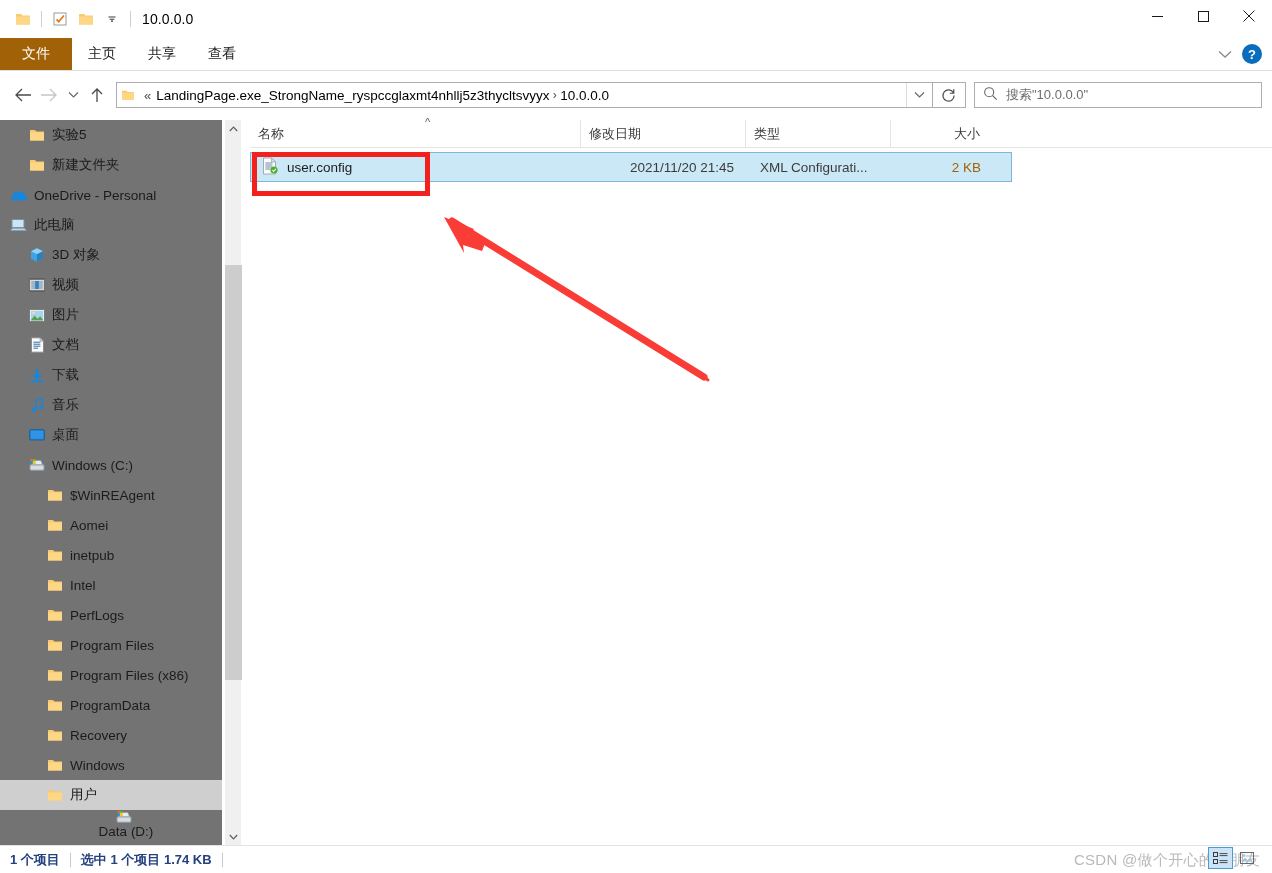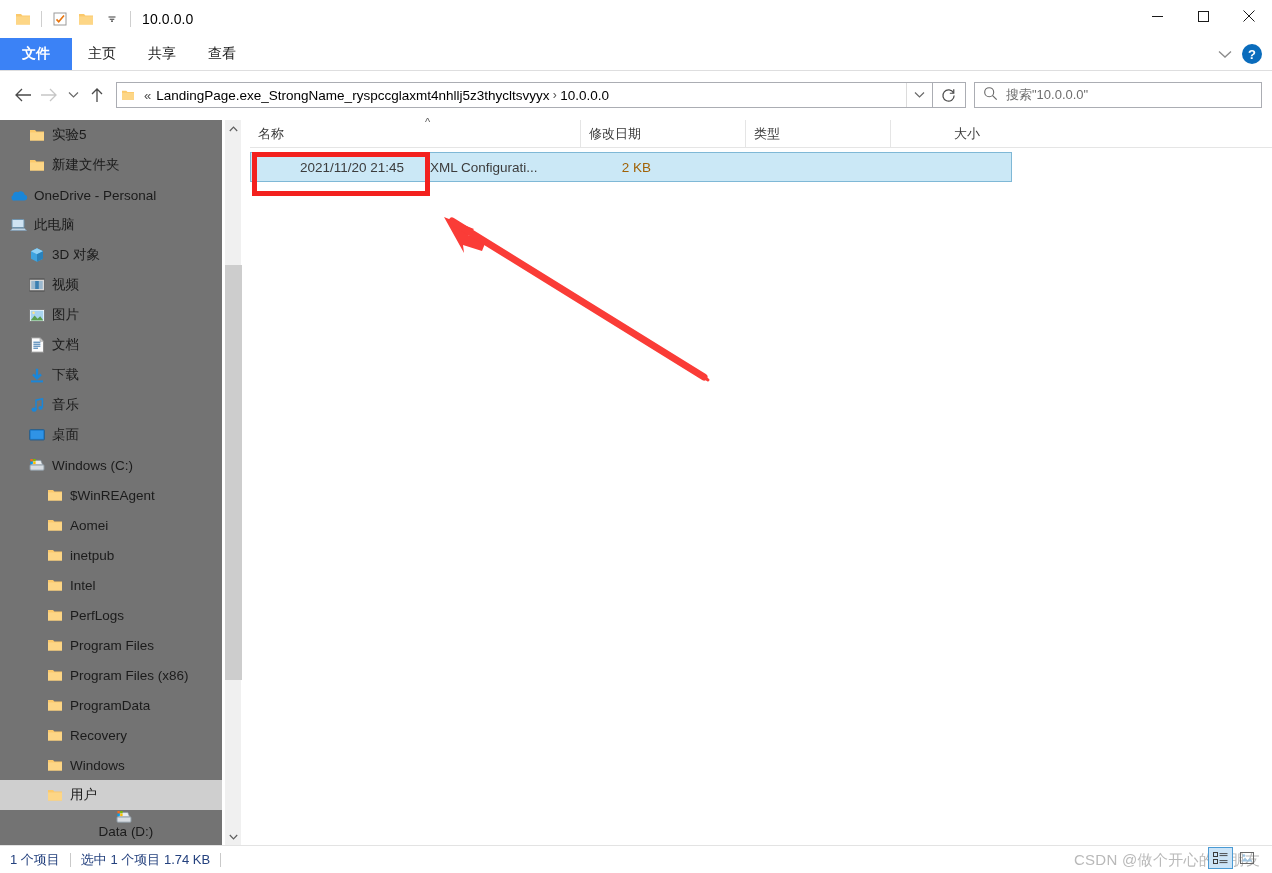--- a/index.html
+++ b/index.html
@@ -35,21 +35,21 @@
 
   
   .ribbon {
     position:absolute; left:0; top:38px; width:1272px; height:32px;
     background:#fff; display:flex; align-items:stretch;
   }
   .tab {
     display:flex; align-items:center; justify-content:center;
     font-size:14px; color:#1a1a1a; padding:0 16px; height:32px;
   }
-  .tab.file { background:#3b82f6; color:#fff; min-width:72px; font-size:14px;font-weight:bold; }
+  .tab.file { background:#a16207; color:#fff; min-width:72px; font-size:14px; }
   .ribbon-right {
     position:absolute; right:0; top:38px; height:32px; display:flex; align-items:center;
     gap:10px; padding-right:10px;
   }
   .help-btn {
     width:20px; height:20px; border-radius:50%; background:#0a6cbc; color:#fff;
     font-size:13px; font-weight:bold; display:flex; align-items:center; justify-content:center;
   }
   .ribbon-underline {
     position:absolute; left:0; top:70px; width:1272px; height:1px; background:#dededf;
@@ -161,21 +161,21 @@
     position:absolute; left:430px; top:195px; width:290px; height:190px;
     pointer-events:none; z-index:20;
   }
 
   
   .statusbar {
     position:absolute; left:0; bottom:0; width:1272px; height:28px;
     border-top:1px solid #e3e3e3; background:#fff;
     display:flex; align-items:center; padding-left:10px; gap:0;
   }
-  .status-txt { font-size:13px; color:#24417e; }
+  .status-txt { font-size:13px; color:#24417e;font-weight:bold; }
   .status-sep { width:1px; height:14px; background:#c9c9c9; margin:0 10px; }
   .watermark {
     position:absolute; right:12px; bottom:3px;
     font-size:15px; color:#b9b9b9; letter-spacing:.3px; white-space:nowrap;
   }
   .viewbtns {
     position:absolute; right:12px; bottom:4px; display:flex; gap:2px; z-index:5;
   }
   .viewbtn { width:25px; height:22px; display:flex; align-items:center; justify-content:center; }
   .viewbtn.active { background:#cce4f7; border:1px solid #4a9ad4; }
@@ -569,20 +569,32 @@
         </div>
         <div class="col c-type">
           <span>类型</span>
         </div>
         <div class="col c-size">
           <span>大小</span>
         </div>
       </div>
 
       <div class="row">
+        <div class="cell c-name">
+          <span>
+            <svg width="18" height="18" viewBox="0 0 18 18">
+              <path d="M2.5 1h8l4 4v12h-12z" fill="#fdfdfd" stroke="#9aa4ae" stroke-width="0.9"></path>
+              <path d="M10.5 1l4 4h-4z" fill="#dde4ea" stroke="#9aa4ae" stroke-width="0.7"></path>
+              <path d="M4.4 6h7M4.4 8h7M4.4 10h7M4.4 12h5" stroke="#5d7a99" stroke-width="0.9"></path>
+              <circle cx="13" cy="13" r="3.6" fill="#4caf2f"></circle>
+              <path d="M11.4 13.2l1.2 1.3 2.2-2.6" stroke="#fff" stroke-width="1.1" fill="none"></path>
+            </svg>
+          </span>
+          <span>user.config</span>
+        </div>
         <div class="cell c-date">2021/11/20 21:45</div>
         <div class="cell c-type">XML Configurati...</div>
         <div class="cell c-size">2 KB</div>
       </div>
     </div>
   </div>
 
   <div class="annot-rect"></div>
   <svg class="annot-arrow" viewBox="0 0 290 190">
     <polygon points="14,22 44,34 38,40 56,46 52,56 33,50 34,58" fill="#fa3c37"></polygon>

